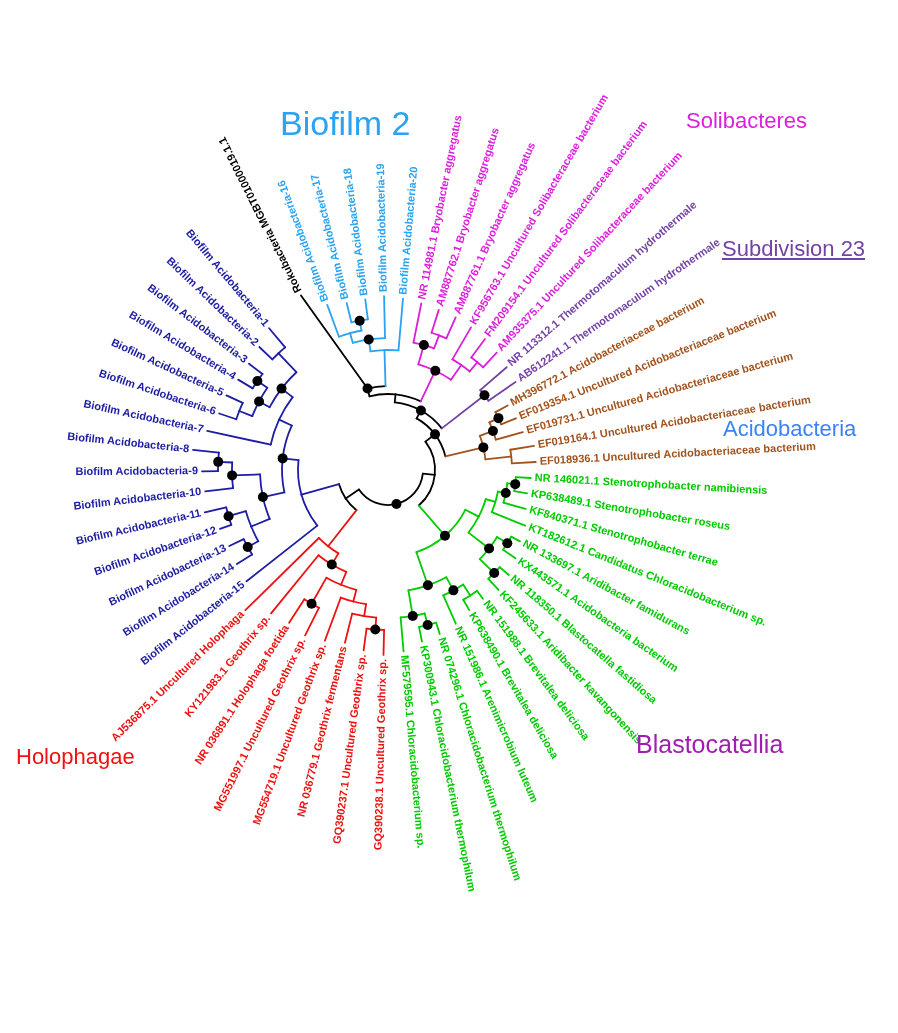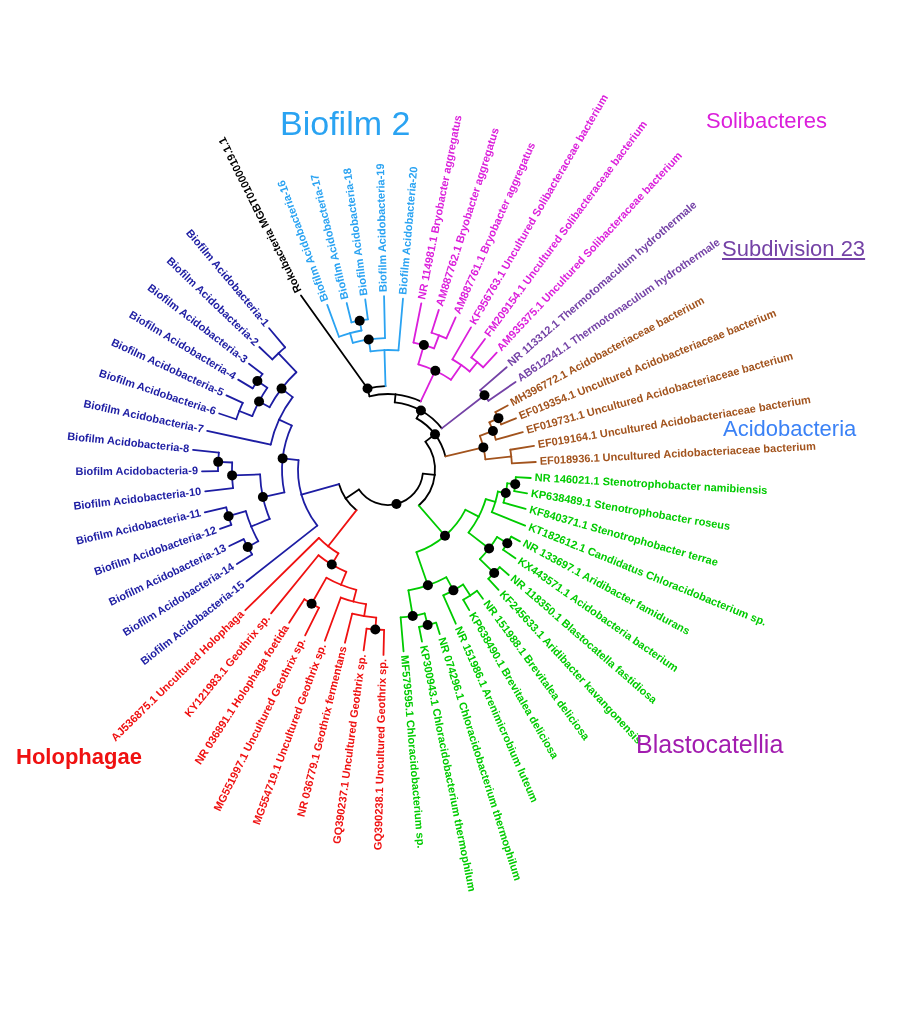--- a/index.html
+++ b/index.html
@@ -324,18 +324,18 @@
         <text transform="translate(422.0946290981981 299.3730494128894) rotate(-78.7)" text-anchor="start" dominant-baseline="middle" fill="#DB1FDB" class="taxon">NR 114981.1 Bryobacter aggregatus</text>
         <text transform="translate(403.33941072358783 294.66973313585277) rotate(-85)" text-anchor="start" dominant-baseline="middle" fill="#2AA3F2" class="taxon">Biofilm Acidobacteria-20</text>
         <text transform="translate(383.9616546240449 292.0458155405597) rotate(-91.3)" text-anchor="start" dominant-baseline="middle" fill="#2AA3F2" class="taxon">Biofilm Acidobacteria-19</text>
         <text transform="translate(364.7228753147465 295.5460649157286) rotate(-97.6)" text-anchor="start" dominant-baseline="middle" fill="#2AA3F2" class="taxon">Biofilm Acidobacteria-18</text>
         <text transform="translate(345.71986452400154 299.1538992422385) rotate(-103.9)" text-anchor="start" dominant-baseline="middle" fill="#2AA3F2" class="taxon">Biofilm Acidobacteria-17</text>
         <text transform="translate(325.84632418026376 301.07125590327996) rotate(-110.2)" text-anchor="start" dominant-baseline="middle" fill="#2AA3F2" class="taxon">Biofilm Acidobacteria-16</text>
         <text transform="translate(299.20663519114805 291.908062041197) rotate(-116.5)" text-anchor="start" dominant-baseline="middle" fill="#000000" class="taxon">Rokubacteria MGBT01000019.1.1</text>
       </g>
     </svg>
   <div class="clade-title" style="left: 280px; top: 104px; color: rgb(42, 163, 242); font-size: 34px;">Biofilm 2</div>
-  <div class="clade-title" style="left: 686px; top: 108px; color: rgb(219, 31, 219); font-size: 22px; margin-left: 20px;">Solibacteres</div>
+  <div class="clade-title" style="left: 686px; top: 108px; color: rgb(219, 31, 219); font-size: 22px;">Solibacteres</div>
   <div class="clade-title" style="left: 722px; top: 236px; color: rgb(116, 66, 166); font-size: 22px; text-decoration: underline;">Subdivision 23</div>
   <div class="clade-title" style="left: 723px; top: 416px; color: #3b82f6; font-size: 22px;">Acidobacteria</div>
   <div class="clade-title" style="left: 636px; top: 730px; color: #a21caf; font-size: 25px;">Blastocatellia</div>
-  <div class="clade-title" style="left: 16px; top: 744px; color: rgb(239, 17, 17); font-size: 22px; font-weight: bold;">Holophagae</div>
+  <div class="clade-title" style="left: 16px; top: 744px; color: rgb(239, 17, 17); font-size: 22px;">Holophagae</div>
 </div>
 
 </body></html>

